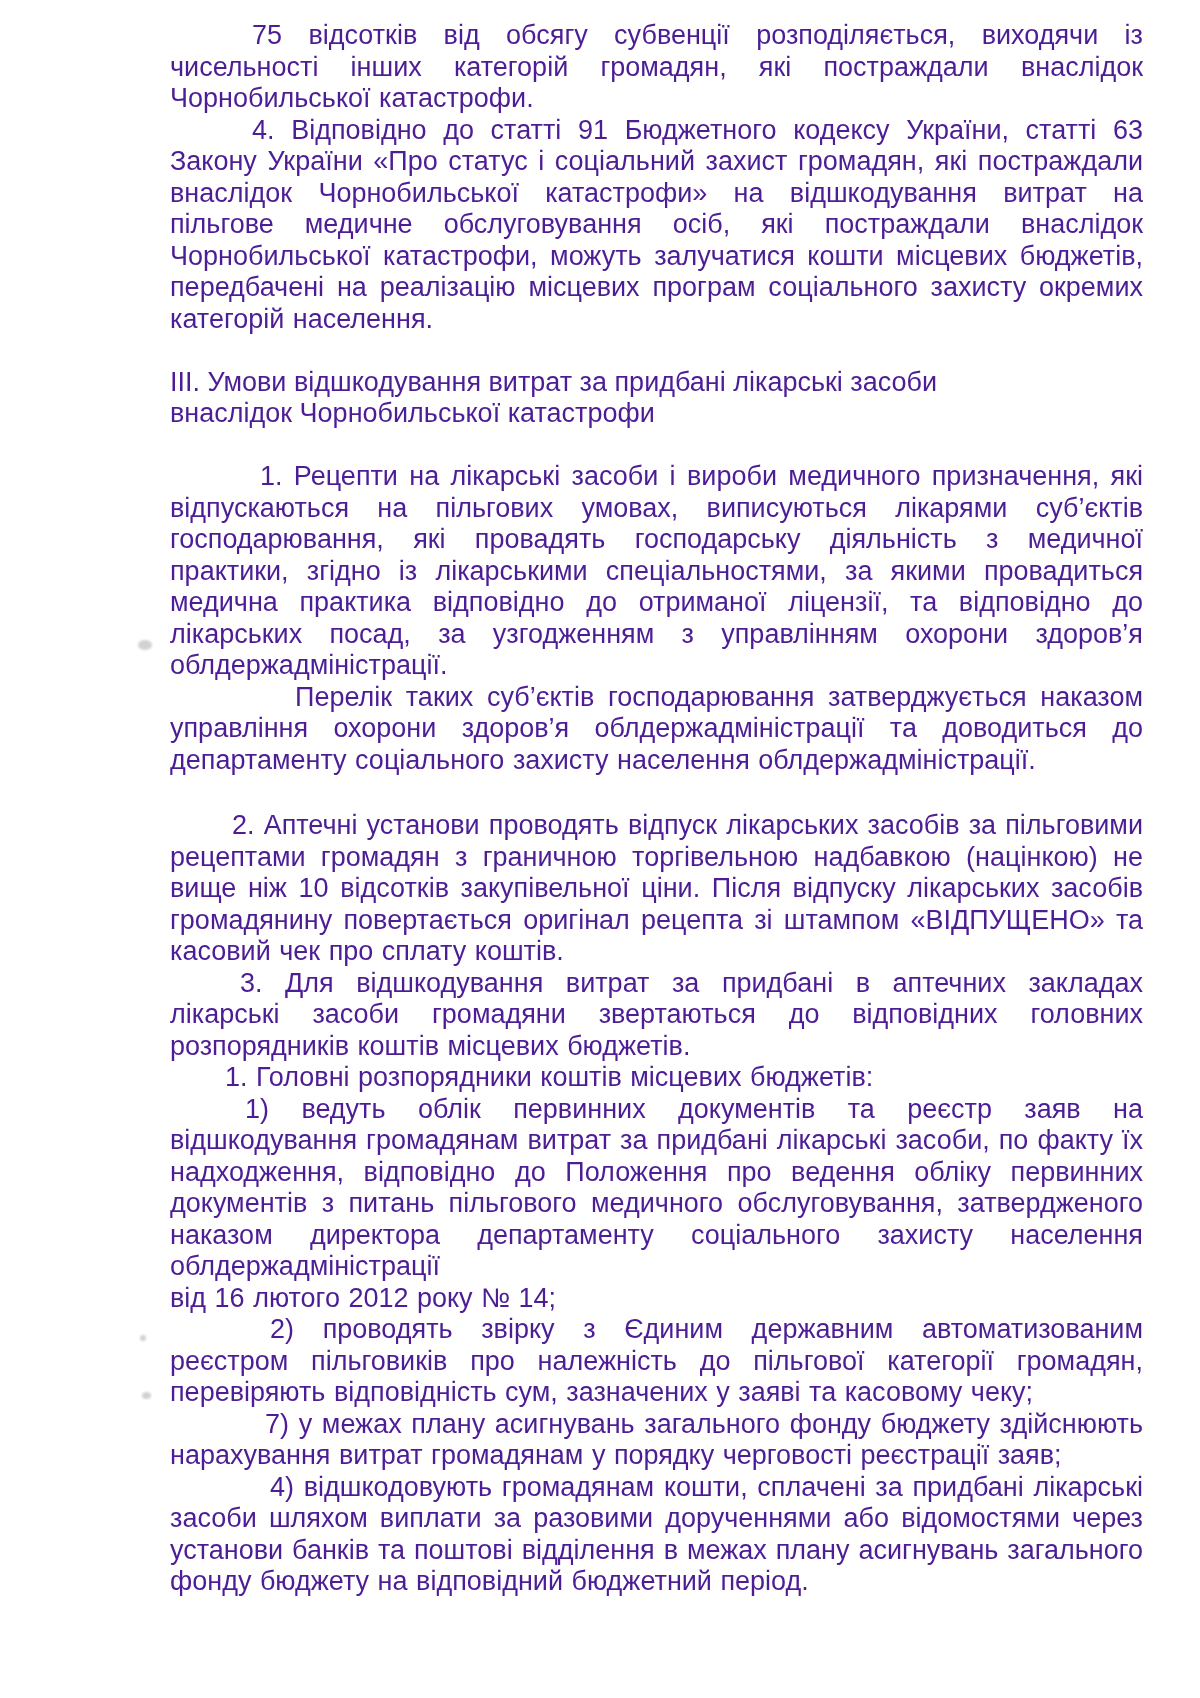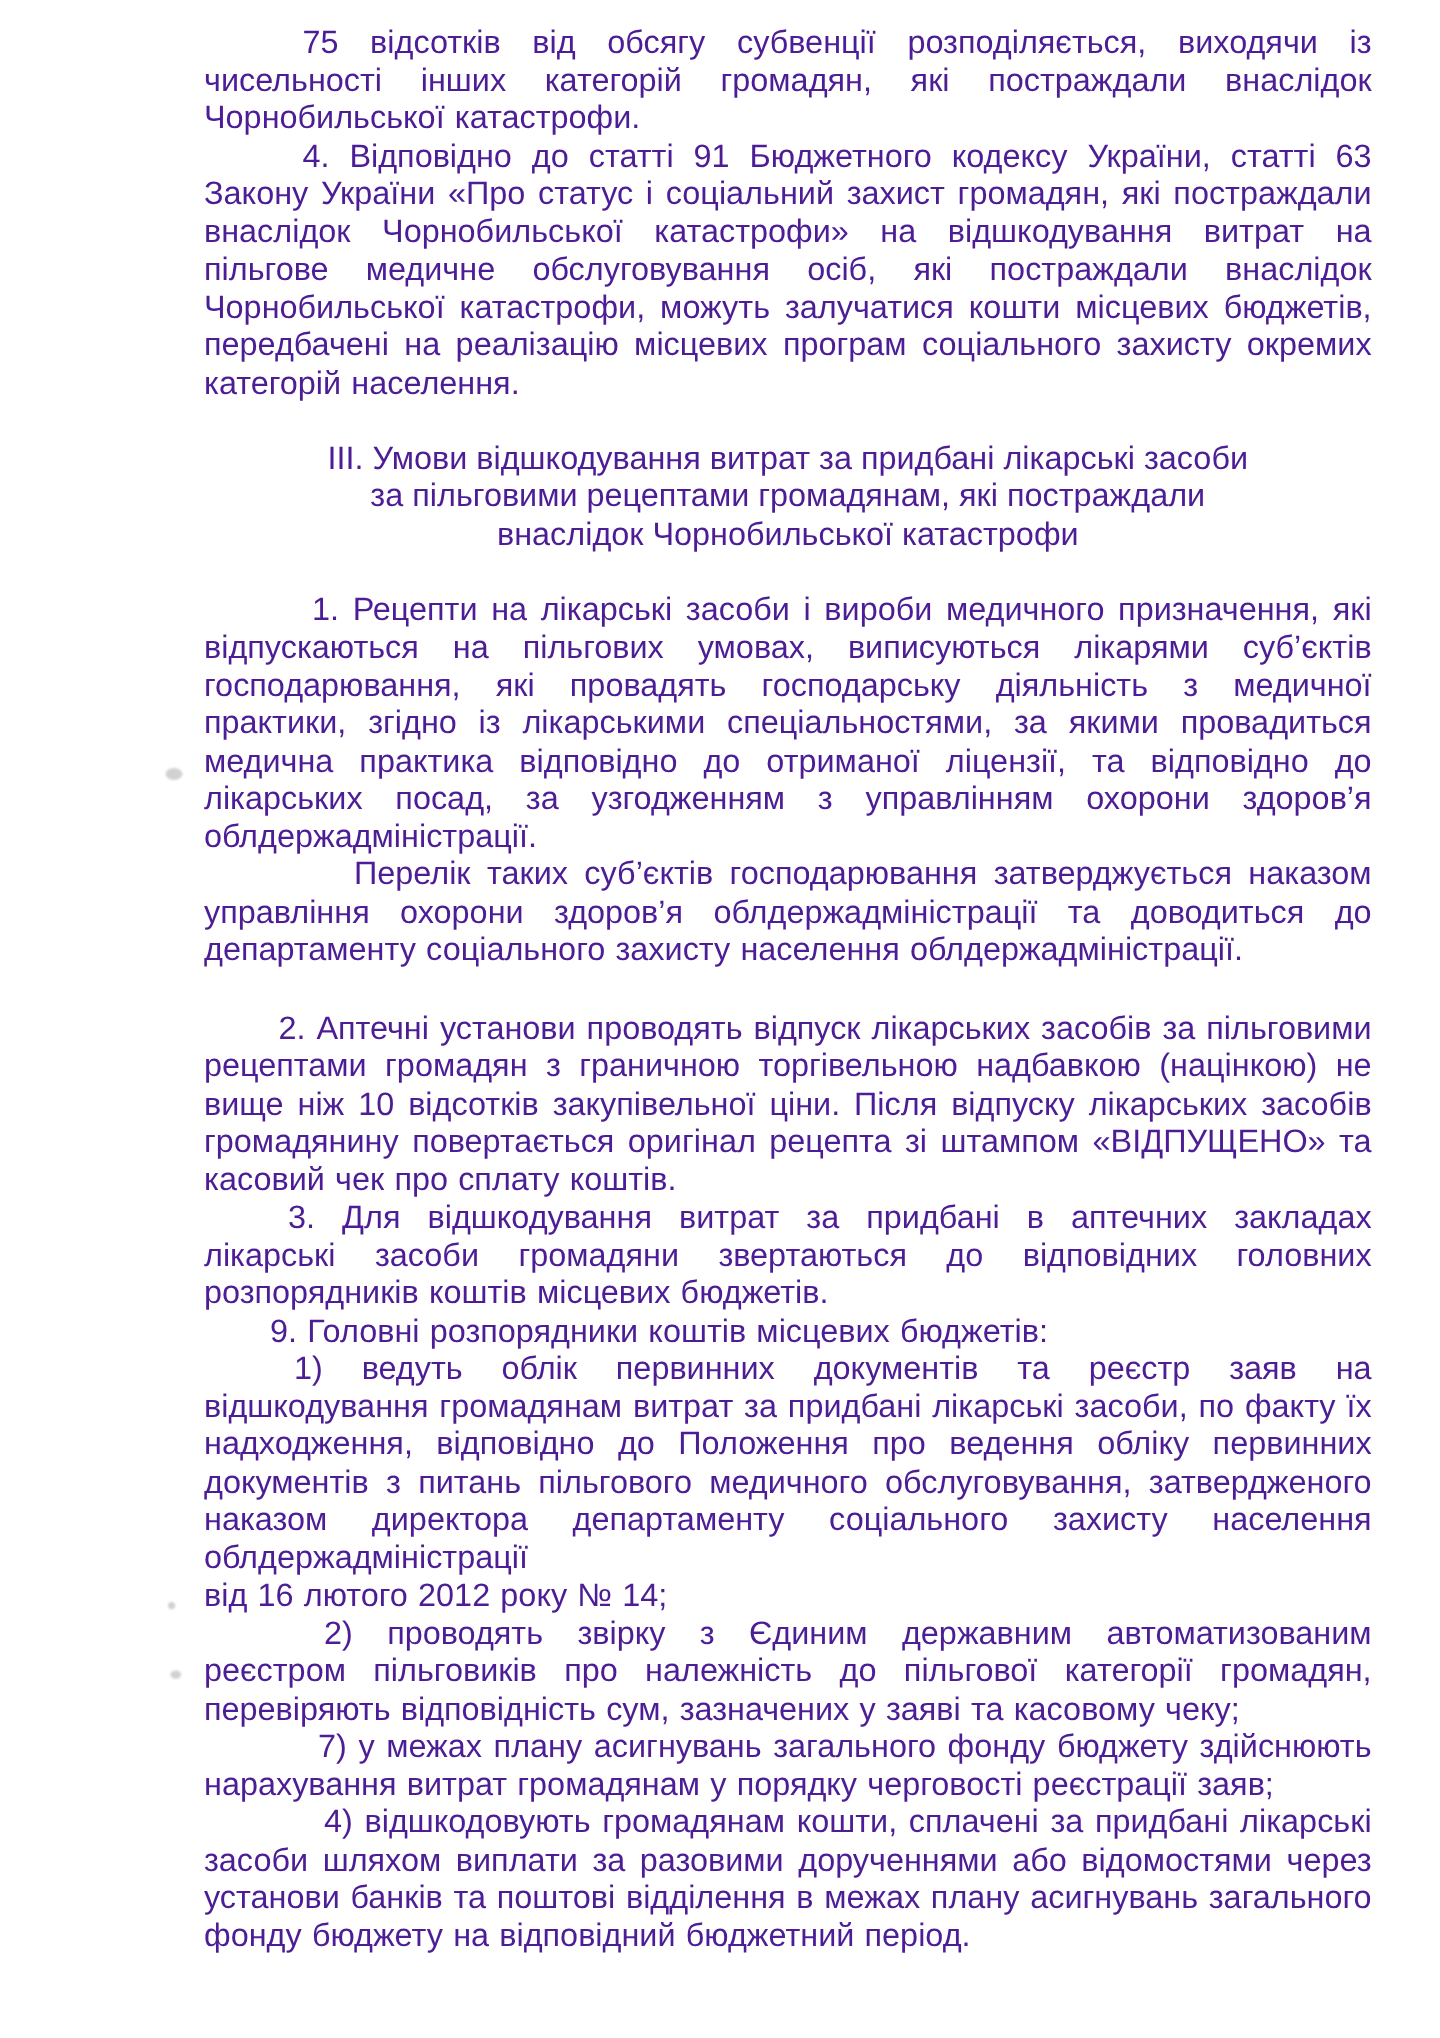--- a/index.html
+++ b/index.html
@@ -35,21 +35,20 @@
   .ind-125 { text-indent: 125px; }
   .ind-75  { text-indent: 75px; }
   .ind-70  { text-indent: 70px; }
   .ind-62  { text-indent: 62px; margin-top: 34px; }
   .ind-55  { text-indent: 55px; }
   .ind-100 { text-indent: 100px; }
   .ind-95  { text-indent: 95px; }
   .ind-0   { text-indent: 0; }
   .heading {
     margin: 31.5px 0;
-    text-align: center;
     text-indent: 0;
   }
   .heading .hline {
     display: block;
   }
   
   .artifact {
     position: absolute;
     background: #9a9a9a;
     border-radius: 50%;
@@ -65,33 +64,32 @@
 
 <div class="page">
   <div class="textblock">
 
     <p class="p">75 відсотків від обсягу субвенції розподіляється, виходячи із чисельності інших категорій громадян, які постраждали внаслідок Чорнобильської катастрофи.</p>
 
     <p class="p">4. Відповідно до статті 91 Бюджетного кодексу України, статті 63 Закону України «Про статус і соціальний захист громадян, які постраждали внаслідок Чорнобильської катастрофи» на відшкодування витрат на пільгове медичне обслуговування осіб, які постраждали внаслідок Чорнобильської катастрофи, можуть залучатися кошти місцевих бюджетів, передбачені на реалізацію місцевих програм соціального захисту окремих категорій населення.</p>
 
     <div class="heading">
       <span class="hline">ІІІ. Умови відшкодування витрат за придбані лікарські засоби</span>
-      <span class="hline">за пільговими рецептами громадянам, які постраждали</span>
       <span class="hline">внаслідок Чорнобильської катастрофи</span>
     </div>
 
     <p class="p ind-90">1. Рецепти на лікарські засоби і вироби медичного призначення, які відпускаються на пільгових умовах, виписуються лікарями суб’єктів господарювання, які провадять господарську діяльність з медичної практики, згідно із лікарськими спеціальностями, за якими провадиться медична практика відповідно до отриманої ліцензії, та відповідно до лікарських посад, за узгодженням з управлінням охорони здоров’я облдержадміністрації.</p>
 
     <p class="p ind-125">Перелік таких суб’єктів господарювання затверджується наказом управління охорони здоров’я облдержадміністрації та доводиться до департаменту соціального захисту населення облдержадміністрації.</p>
 
     <p class="p ind-62">2. Аптечні установи проводять відпуск лікарських засобів за пільговими рецептами громадян з граничною торгівельною надбавкою (націнкою) не вище ніж 10 відсотків закупівельної ціни. Після відпуску лікарських засобів громадянину повертається оригінал рецепта зі штампом «ВІДПУЩЕНО» та касовий чек про сплату коштів.</p>
 
     <p class="p ind-70">3. Для відшкодування витрат за придбані в аптечних закладах лікарські засоби громадяни звертаються до відповідних головних розпорядників коштів місцевих бюджетів.</p>
 
-    <p class="p ind-55">9. Головні розпорядники коштів місцевих бюджетів:</p>
+    <p class="p ind-55">1. Головні розпорядники коштів місцевих бюджетів:</p>
 
     <p class="p ind-75">1) ведуть облік первинних документів та реєстр заяв на відшкодування громадянам витрат за придбані лікарські засоби, по факту їх надходження, відповідно до Положення про ведення обліку первинних документів з питань пільгового медичного обслуговування, затвердженого наказом директора департаменту соціального захисту населення облдержадміністрації</p>
 
     <p class="p ind-0">від 16 лютого 2012 року № 14;</p>
 
     <p class="p ind-100">2) проводять звірку з Єдиним державним автоматизованим реєстром пільговиків про належність до пільгової категорії громадян, перевіряють відповідність сум, зазначених у заяві та касовому чеку;</p>
 
     <p class="p ind-95">7) у межах плану асигнувань загального фонду бюджету здійснюють нарахування витрат громадянам у порядку черговості реєстрації заяв;</p>
 
     <p class="p ind-100">4) відшкодовують громадянам кошти, сплачені за придбані лікарські засоби шляхом виплати за разовими дорученнями або відомостями через установи банків та поштові відділення в межах плану асигнувань загального фонду бюджету на відповідний бюджетний період.</p>

